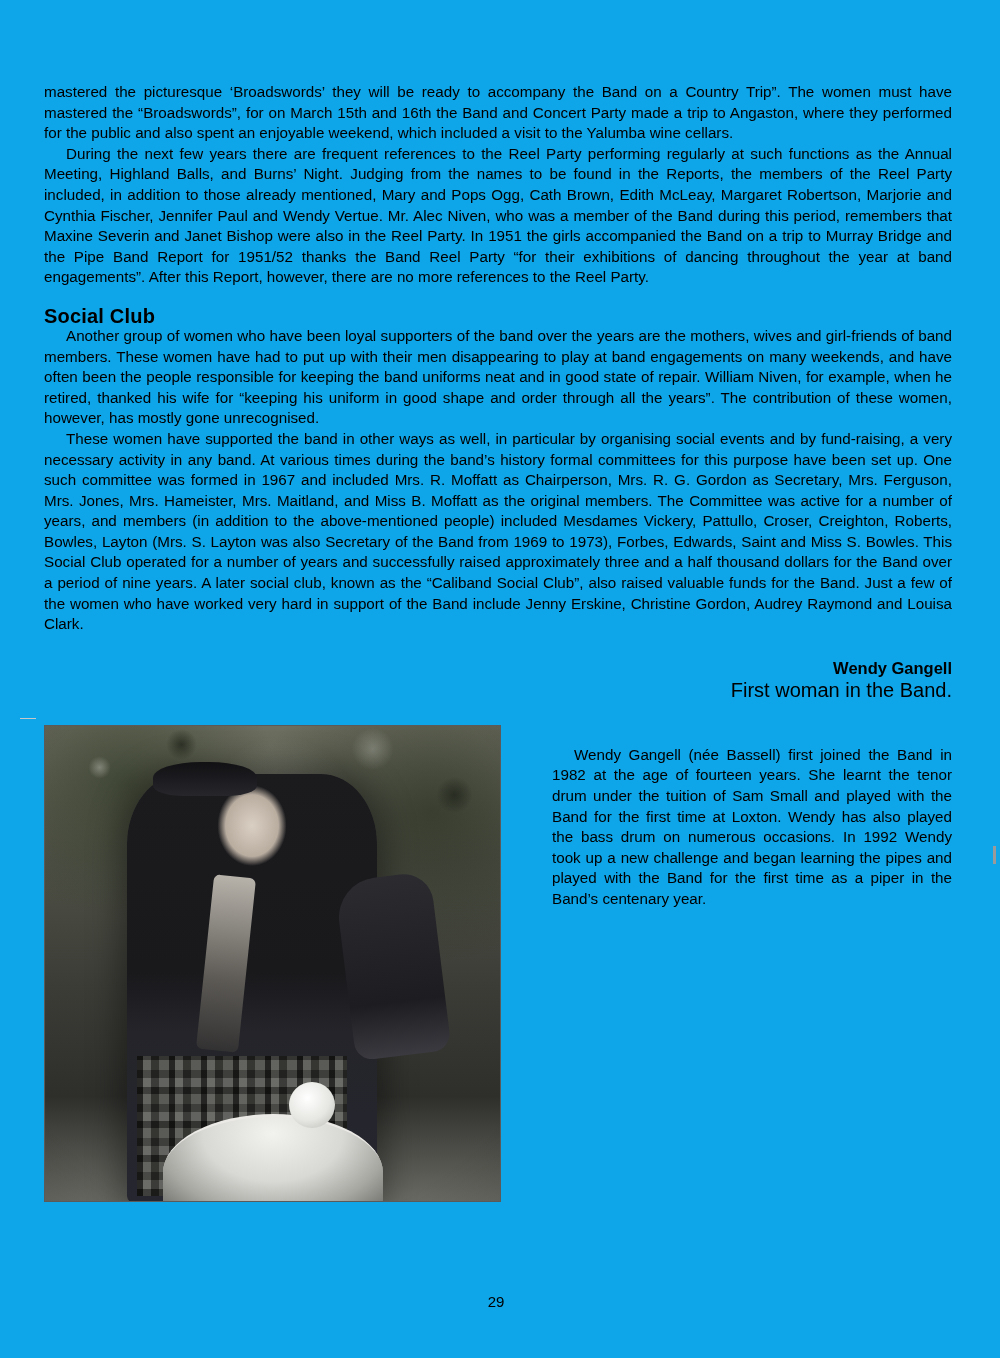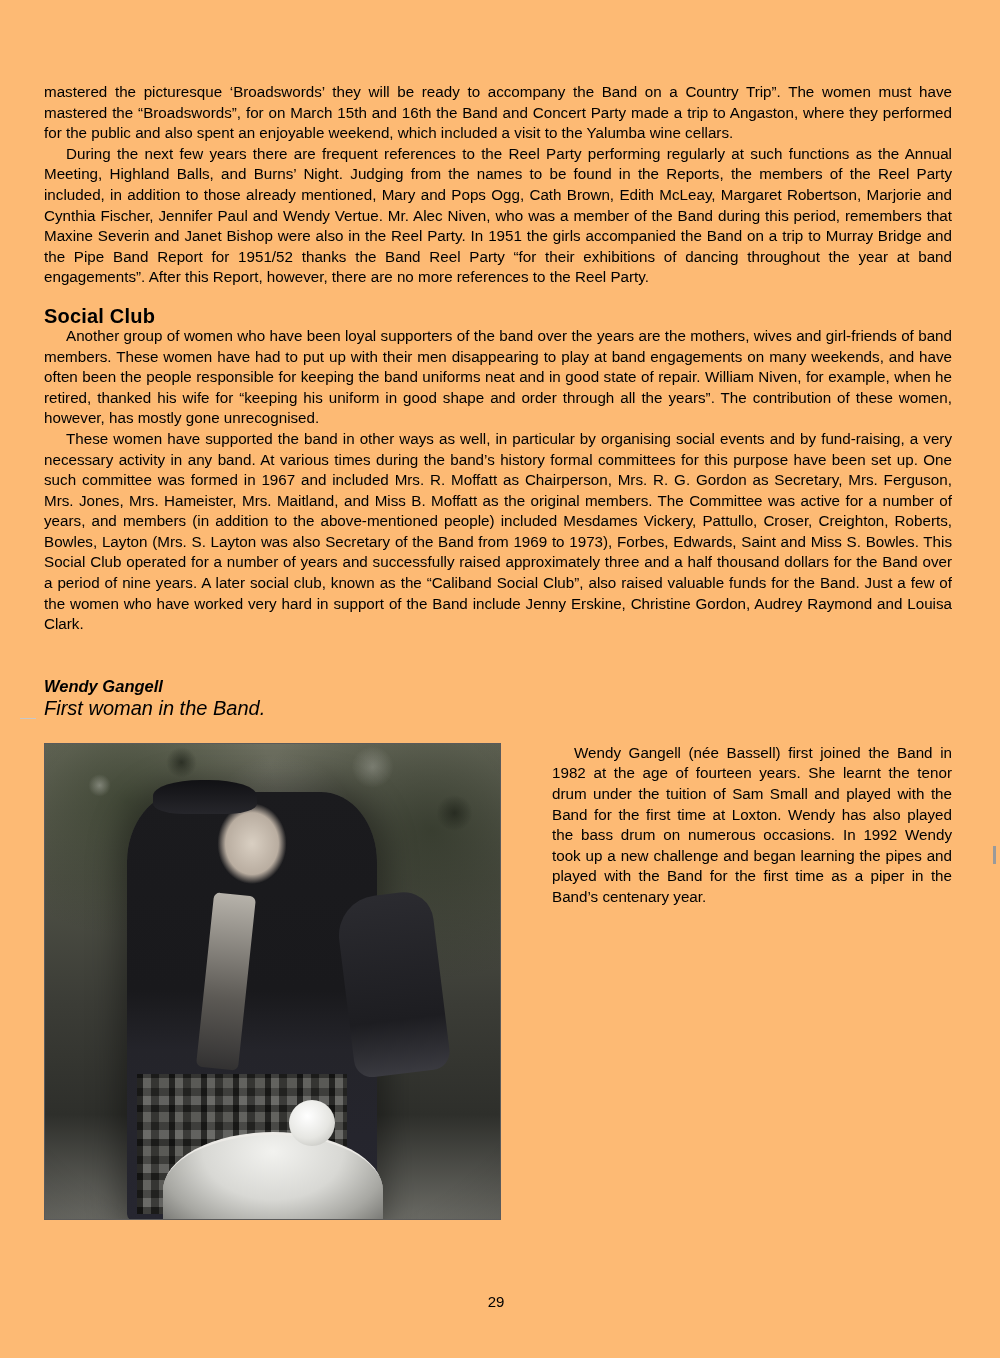--- a/index.html
+++ b/index.html
@@ -9,21 +9,21 @@
   }
   body {
     font-family: "Liberation Sans", sans-serif;
     color: #000000;
   }
   .page {
     position: relative;
     width: 1000px;
     height: 1358px;
     margin: 0 auto;
-    background: #fdba74;
+    background: #0ea5e9;
     overflow: hidden;
   }
   .content {
     position: absolute;
     left: 44px;
     top: 82px;
     width: 908px;
   }
   p.body-par {
     margin: 0;
@@ -37,23 +37,22 @@
     text-indent: 0;
   }
   h2.section-head {
     margin: 18px 0 0 0;
     font-size: 20px;
     font-weight: bold;
     line-height: 20px;
     letter-spacing: 0.2px;
   }
   .feature-title-wrap {
-    margin-top: 40px;
-    text-align: left;
-    font-style: italic;
+    margin-top: 22px;
+    text-align: right;
   }
   .feature-title {
     font-size: 16.5px;
     font-weight: bold;
     line-height: 22px;
   }
   .feature-sub {
     font-size: 20px;
     line-height: 21px;
     margin-top: 1px;
@@ -164,21 +163,21 @@
     border-radius: 50%;
   }
   .photo-vignette {
     position: absolute;
     inset: 0;
     background: radial-gradient(ellipse 115% 110% at 50% 45%, rgba(0,0,0,0) 55%, rgba(0,0,0,0.35) 100%);
   }
   .feature-text {
     position: absolute;
     right: 0;
-    top: 0;
+    top: 20px;
     width: 400px;
   }
   .feature-text p {
     margin: 0;
     font-size: 15.2px;
     line-height: 20.6px;
     text-align: justify;
     text-indent: 22px;
   }
   .page-number {

